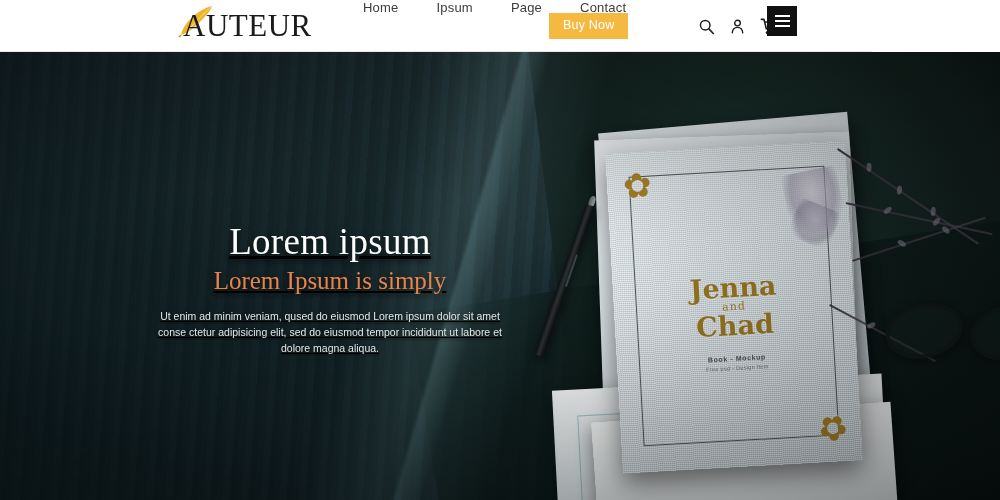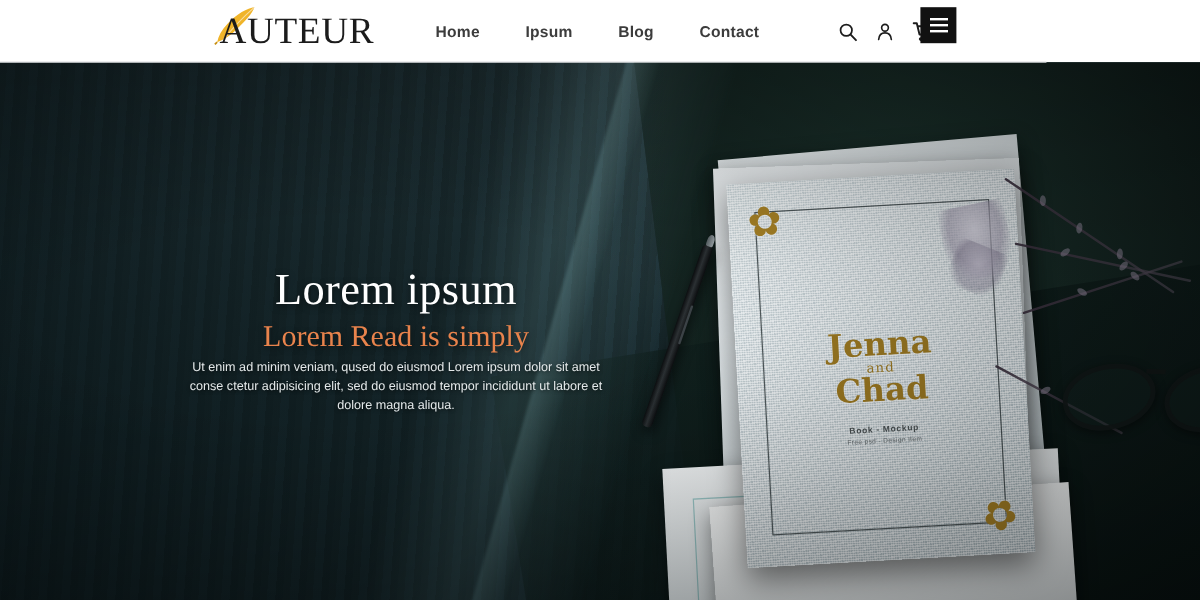--- a/index.html
+++ b/index.html
@@ -23,21 +23,21 @@
     font-size:31px; letter-spacing:.5px; color:#1b1b1b;
     position:absolute; left:5px; top:6px; line-height:32px;
   }
   .feather{
     position:absolute; left:0px; top:0px; width:38px; height:34px;
     pointer-events:none;
   }
 
   .nav{
     position:absolute; left:344px; top:0; height:52px;
-    display:flex; align-items:center; gap:0px;font-weight:bold;
+    display:flex; align-items:flex-start; gap:0px;
   }
   .nav a{
     font-size:13px; color:#3c3c3c; text-decoration:none;
     padding:0 19px; letter-spacing:.2px;
   }
   .buynow{
     position:absolute; left:549px; top:13px;
     background:#f5b942; color:#ffffff; font-size:12.5px;
     padding:7px 14px 8px; border:none; cursor:pointer;
     letter-spacing:.2px; line-height:11px;
@@ -219,35 +219,35 @@
   .lens-a{ left:0; top:0; }
   .lens-b{ left:82px; top:22px; }
   .bridge{
     position:absolute; left:74px; top:14px; width:16px; height:4px;
     background:rgba(18,24,24,.92); transform:rotate(16deg);
   }
 
   
   .hero-text{
     position:absolute; left:140px; top:168px; width:380px;
-    text-align:center; z-index:10;
+    text-align:center; z-index:10;text-decoration:underline;
   }
   .h1{
     font-family:"Liberation Serif", serif; color:#ffffff;
     font-size:37px; line-height:44px; font-weight:normal;
     letter-spacing:.3px;
     text-shadow:0 2px 6px rgba(0,0,0,.55);
   }
   .h2{
     font-family:"Liberation Serif", serif; color:#e8834c;
     font-size:25px; line-height:34px; font-weight:normal;
     text-shadow:0 2px 5px rgba(0,0,0,.5);
   }
   .para{
-    color:#e3e8e9; font-size:10.5px; line-height:16px;
+    margin-top:10px; color:#e3e8e9; font-size:10.5px; line-height:16px;
     padding:0 12px; text-shadow:0 1px 3px rgba(0,0,0,.6);
   }
   .readmore{
     display:inline-block; margin-top:17px;
     background:#f5b942; color:#ffffff; border:none;
     font-size:11px; font-weight:bold; letter-spacing:1.2px;
     padding:10px 22px; border-radius:3px; cursor:pointer;
     box-shadow:0 3px 8px rgba(0,0,0,.35);
   }
 </style>
@@ -261,24 +261,25 @@
       <path d="M36 2 C30 3 20 8 12 17 C7 22 4 28 3 33 C9 31 15 27 21 21 C28 14 34 8 36 2 Z" fill="#f0b429"></path>
       <path d="M36 2 C28 9 18 19 9 30" stroke="#ffffff" stroke-width="1" fill="none" opacity=".55"></path>
       <path d="M3 33 L1 35" stroke="#c78f12" stroke-width="1.6" fill="none"></path>
     </svg>
     <div class="logo-text">AUTEUR</div>
   </div>
 
   <nav class="nav">
     <a href="#">Home</a>
     <a href="#">Ipsum</a>
-    <a href="#">Blog</a>
+    <a href="#">Page</a>
     <a href="#">Contact</a>
   </nav>
 
+  <button class="buynow">Buy Now</button>
 
   <div class="icons">
     <svg class="ico" viewBox="0 0 20 20">
       <circle cx="8.5" cy="8.5" r="5.6" fill="none" stroke="#1d1d1d" stroke-width="1.7"></circle>
       <line x1="12.8" y1="12.8" x2="18" y2="18.2" stroke="#1d1d1d" stroke-width="1.9" stroke-linecap="round"></line>
     </svg>
 
     <svg class="ico" viewBox="0 0 20 20">
       <circle cx="10" cy="6" r="3.3" fill="none" stroke="#1d1d1d" stroke-width="1.6"></circle>
       <path d="M3.8 17.5 C4.2 12.8 7 11 10 11 C13 11 15.8 12.8 16.2 17.5" fill="none" stroke="#1d1d1d" stroke-width="1.6" stroke-linecap="round"></path>
@@ -364,16 +365,16 @@
       <div class="bridge"></div>
       <div class="lens lens-b"></div>
     </div>
 
     <div class="left-dark"></div>
     <div class="vign"></div>
   </div>
 
   <div class="hero-text">
     <h1 class="h1">Lorem ipsum</h1>
-    <h2 class="h2">Lorem Read is simply</h2>
+    <h2 class="h2">Lorem Ipsum is simply</h2>
     <p class="para">Ut enim ad minim veniam, qused do eiusmod Lorem ipsum dolor sit amet conse ctetur adipisicing elit, sed do eiusmod tempor incididunt ut labore et dolore magna aliqua.</p>
   </div>
 </div>
 
 </body></html>

